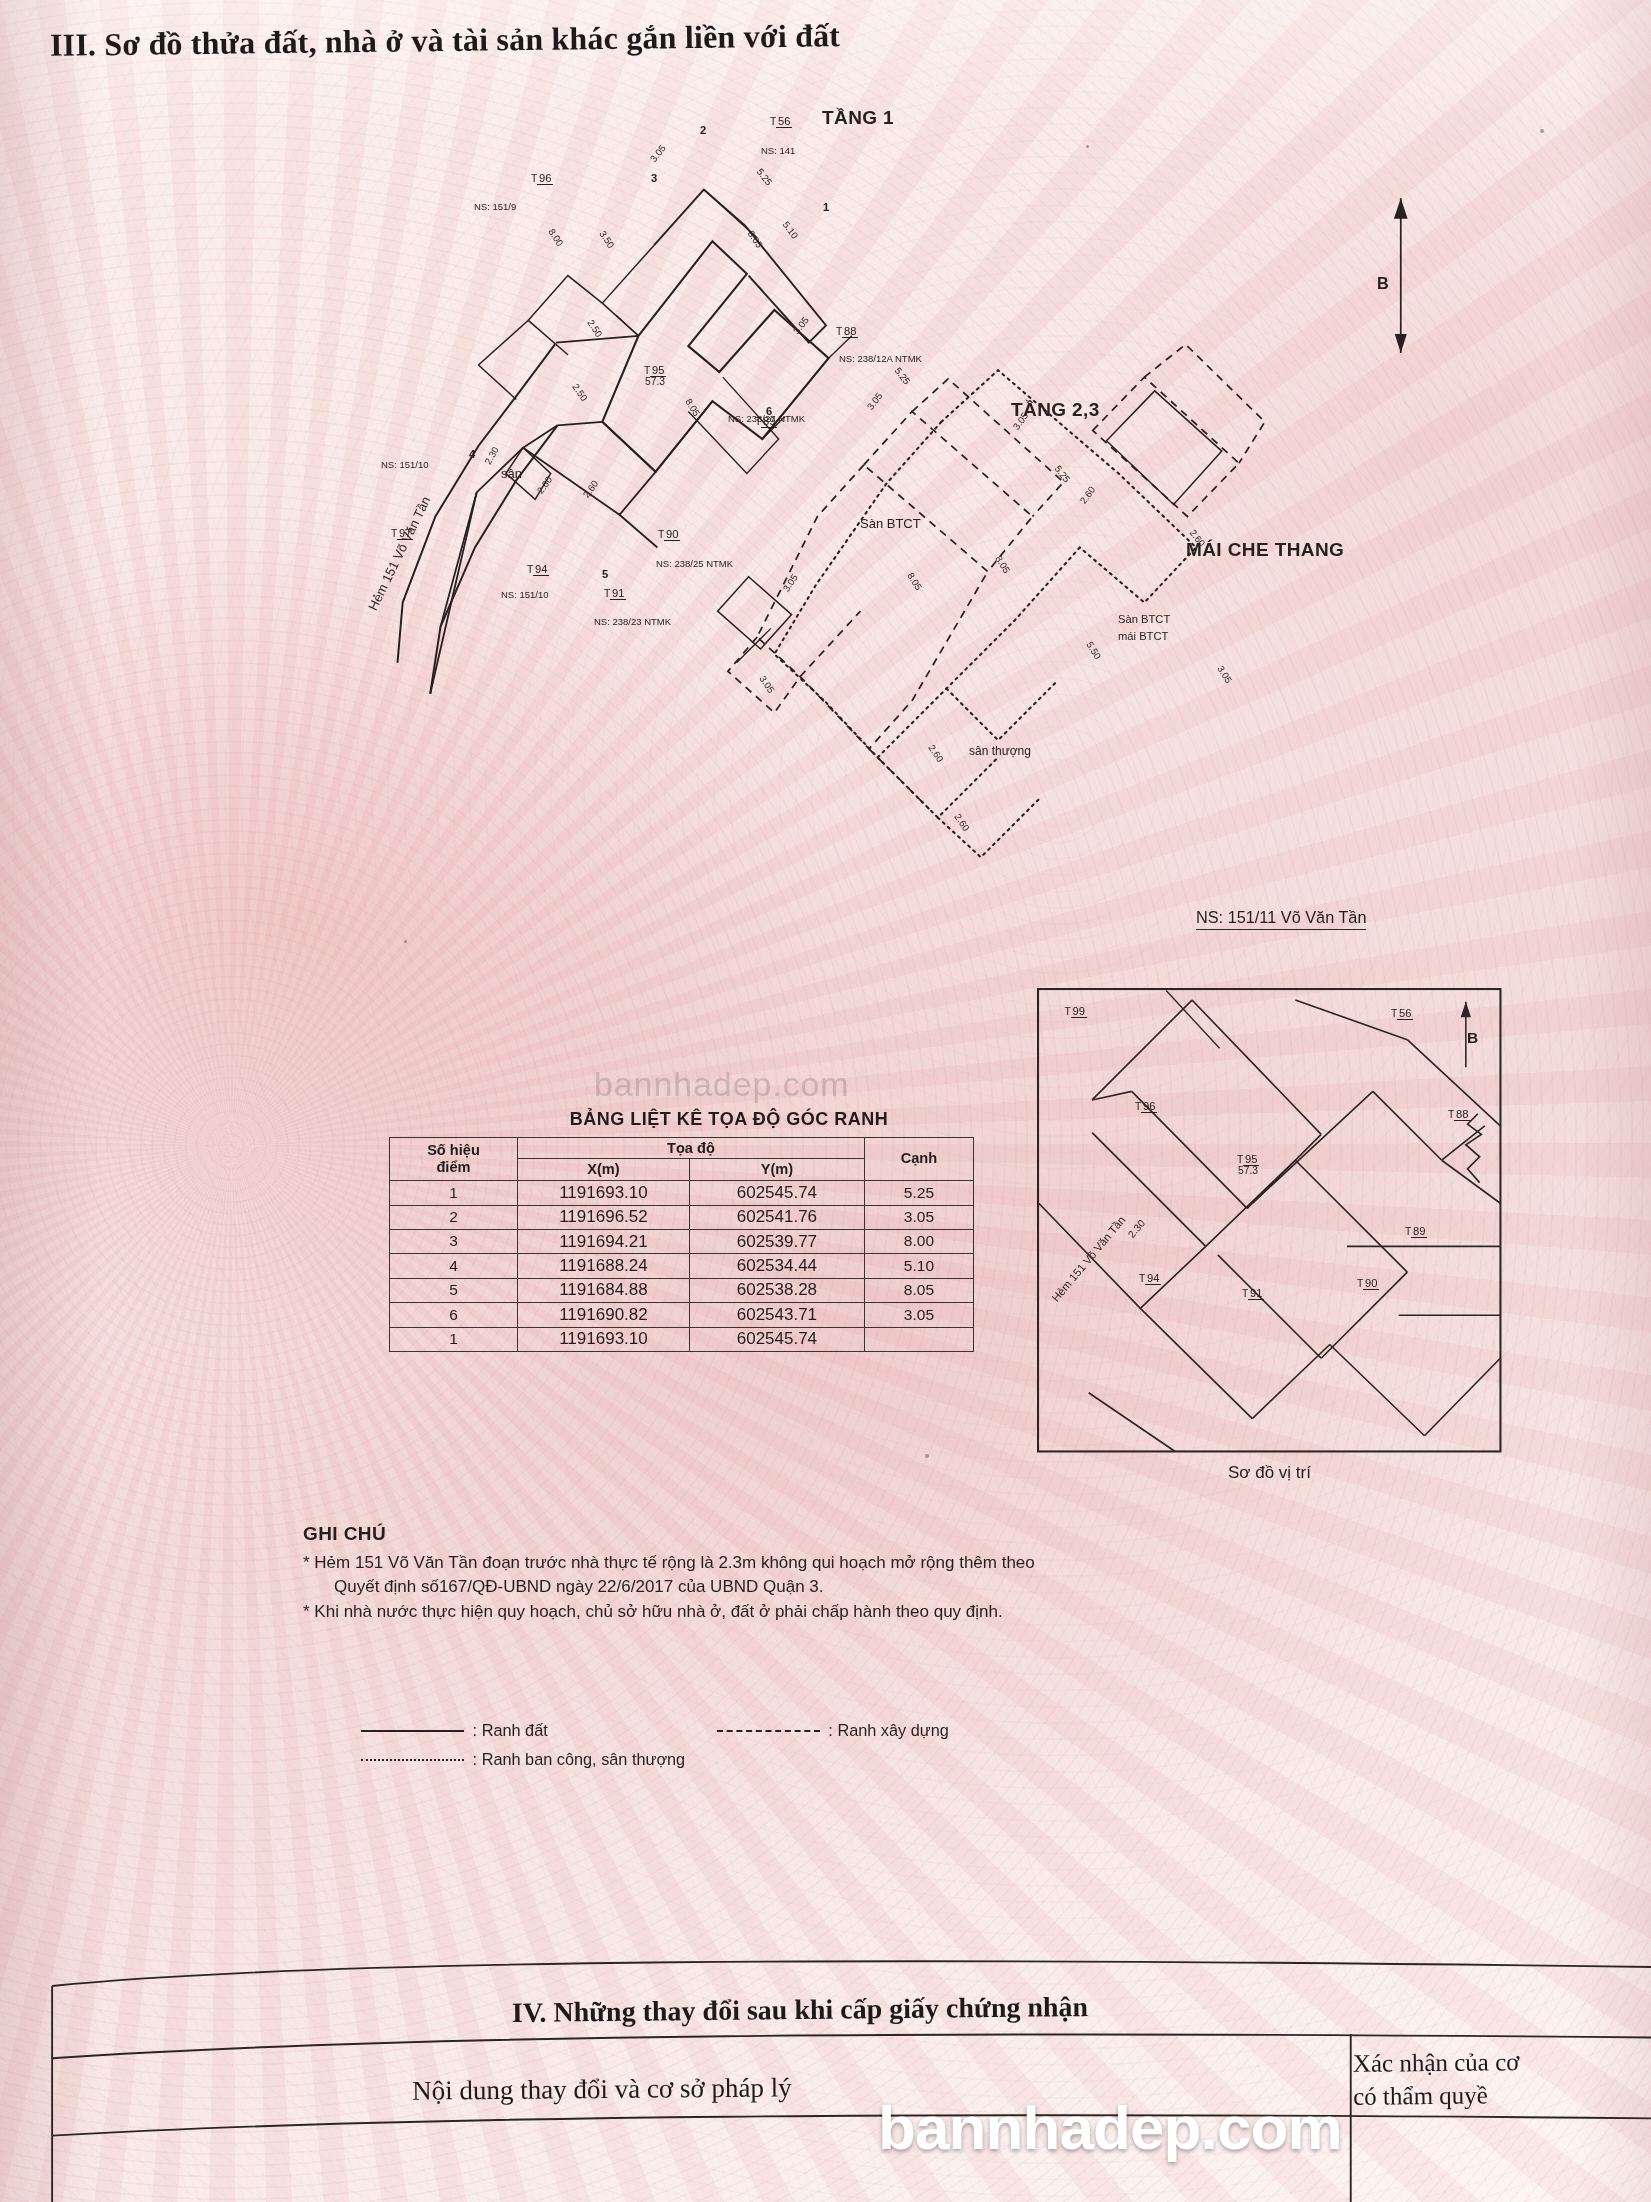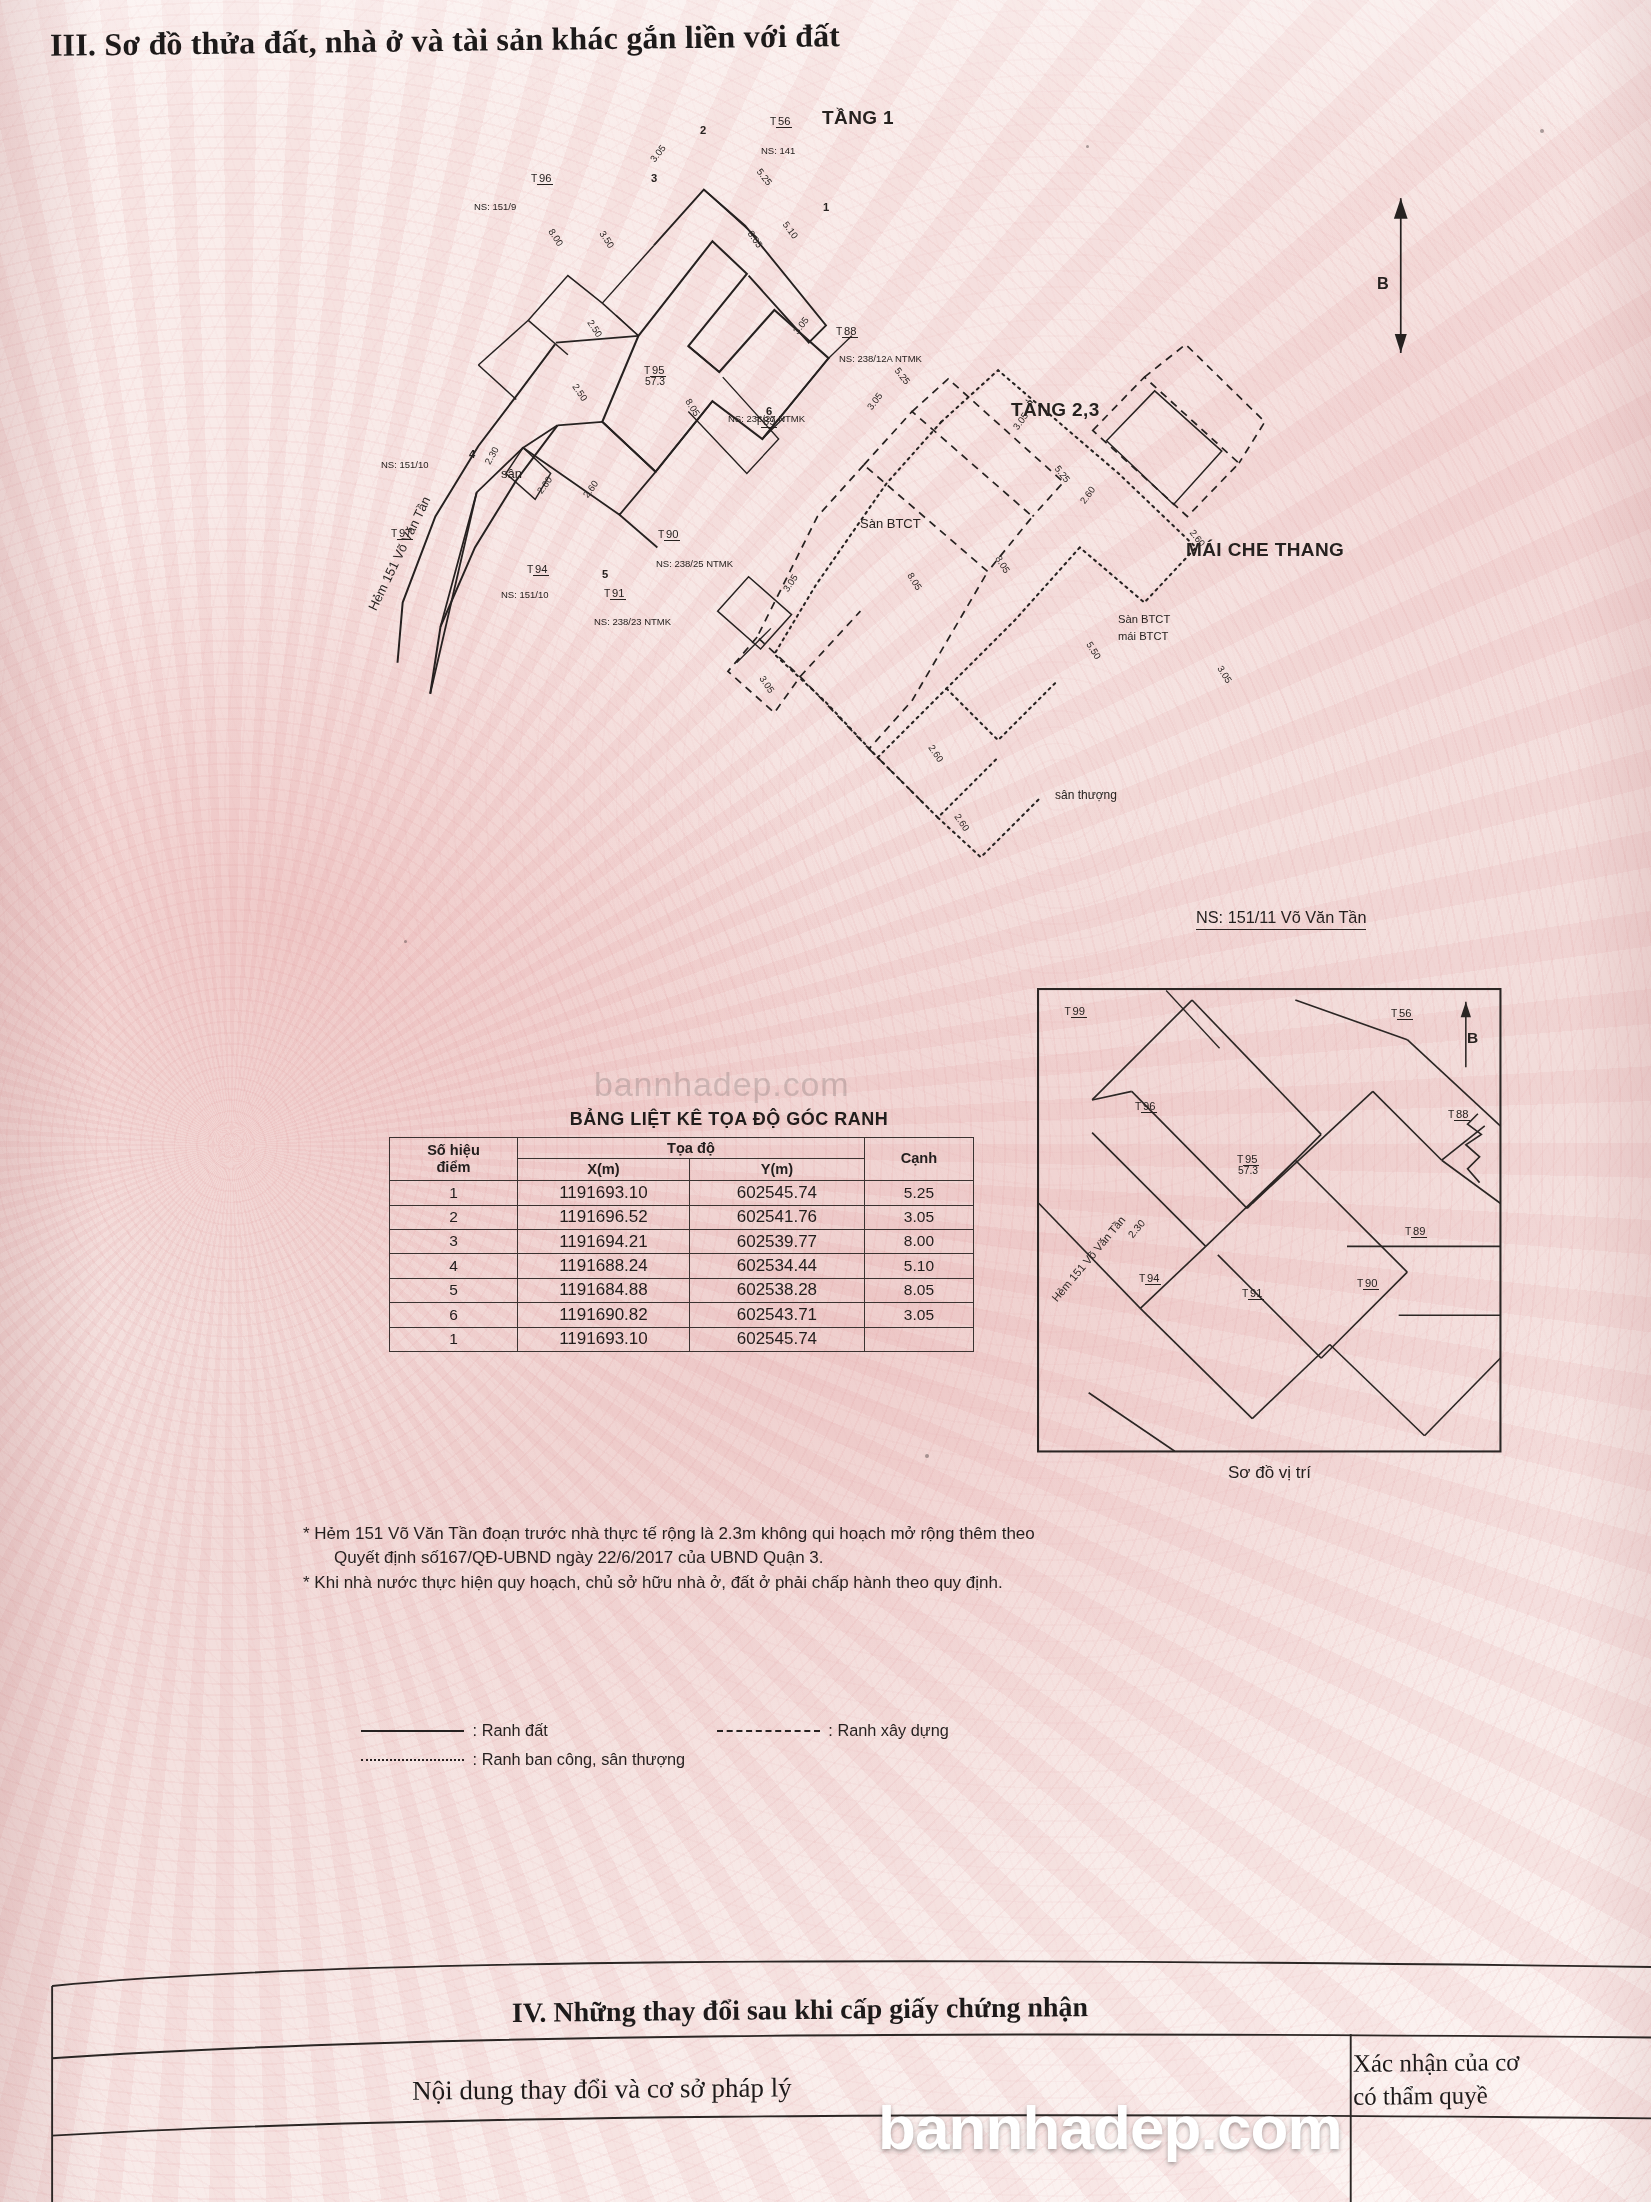--- a/index.html
+++ b/index.html
@@ -400,21 +400,21 @@
   <div class="lbl b" style="left:651px; top:103px;">3</div>
   <div class="lbl b" style="left:823px; top:132px;">1</div>
   <div class="lbl b" style="left:766px; top:336px;">6</div>
   <div class="lbl b" style="left:469px; top:379px;">4</div>
   <div class="lbl b" style="left:602px; top:499px;">5</div>
 
   <div class="lbl" style="left:501px; top:397px; font-size:13px;">sân</div>
   <div class="lbl" style="left:860px; top:447px; font-size:13px;">Sàn BTCT</div>
   <div class="lbl" style="left:1118px; top:544px; font-size:11.2px;">Sàn BTCT</div>
   <div class="lbl" style="left:1118px; top:561px; font-size:11.2px;">mái BTCT</div>
-  <div class="lbl" style="left:1055px; top:675px; font-size:12px;margin-top:44px;">sân thượng</div>
+  <div class="lbl" style="left:969px; top:675px; font-size:12px;">sân thượng</div>
 
   <div class="dim" style="left:372px; top:533px; transform: rotate(-64deg); font-size:13px; color:#241f1e;">Hẻm 151 Võ Văn Tần</div>
 
   <div class="lbl mid" style="left:1377px; top:205px; font-size:16.3px;">B</div>
 
   <div class="dim" style="left:652px; top:86px; transform: rotate(-52deg);">3.05</div>
   <div class="dim" style="left:759px; top:95px; transform: rotate(52deg);">5.25</div>
   <div class="dim" style="left:551px; top:155px; transform: rotate(57deg);">8.00</div>
   <div class="dim" style="left:602px; top:157px; transform: rotate(57deg);">3.50</div>
   <div class="dim" style="left:785px; top:148px; transform: rotate(53deg);">5.10</div>
@@ -577,20 +577,21 @@
   </div>
   <div class="pt" style="left:320px; top:289px;">
     <span class="t">T</span><span class="num">90</span>
   </div>
   <div class="dim" style="left:17px; top:306px; transform: rotate(-50deg); font-size:11.2px;">Hẻm 151 Võ Văn Tần</div>
   <div class="dim" style="left:93px; top:243px; transform: rotate(-50deg); font-size:10.3px;">2.30</div>
 </div>
 <div id="loc-caption">Sơ đồ vị trí</div>
 
 <div class="abs" id="notes">
+  <div class="ghichu">GHI CHÚ</div>
   <div class="note">* Hẻm 151 Võ Văn Tần đoạn trước nhà thực tế rộng là 2.3m không qui hoạch mở rộng thêm theo</div>
   <div class="note" style="margin-left:31px; text-indent:0;">Quyết định số167/QĐ-UBND ngày 22/6/2017 của UBND Quận 3.</div>
   <div class="note">* Khi nhà nước thực hiện quy hoạch, chủ sở hữu nhà ở, đất ở phải chấp hành theo quy định.</div>
 </div>
 
 <div id="legend">
   <div class="leg-row">
     <div class="leg-item">
       <span class="leg-line l-solid"></span>
       <span>: Ranh đất</span>

